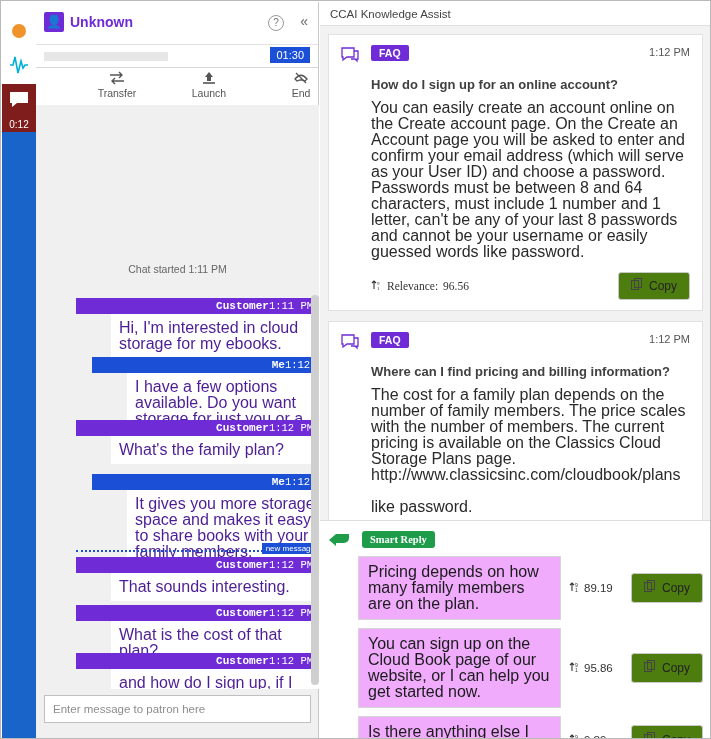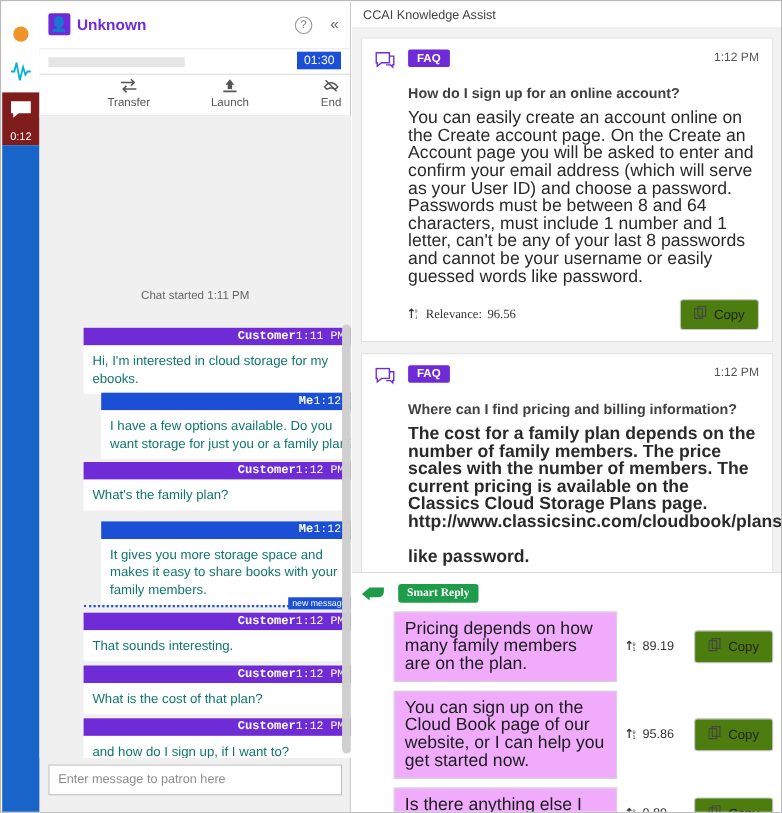--- a/index.html
+++ b/index.html
@@ -201,24 +201,25 @@
     font-size: 11px;
     font-weight: bold;
     padding: 2px 6px;
     box-sizing: border-box;
     font-family: Liberation Mono, monospace;
   }
   .msg-head .time { font-weight: normal; font-size: 10.5px; }
   .msg-body {
     background: #ffffff;
     padding: 6px 8px;
-    font-size: 12px;
-    color: #0f766e;
+    font-size: 16px;
+    color: #4c1d95;
     line-height: 16px;
     box-sizing: border-box;
+    margin-left: 35px;
   }
   .grp-customer { left: 40px; width: 243px; }
   .grp-customer .msg-head { background: #6f2bd6; }
   .grp-me { left: 56px; width: 243px; }
   .grp-me .msg-head { background: #1a4fd6; }
 
   .newmsg-row {
     position: absolute;
     left: 40px;
     top: 441px;
@@ -329,21 +330,21 @@
     font-size: 13px;
     font-weight: bold;
     color: #404040;
   }
   .ka-a {
     margin-top: 8px;
     font-size: 16px;
     color: #2a2a2a;
     line-height: 16px;
   }
-  .ka-a.bold { font-weight: bold; }
+  .ka-a.bold { font-weight: normal; }
   .ka-foot {
     margin-top: 12px;
     display: flex;
     align-items: center;
     justify-content: space-between;
   }
   .relevance {
     font-size: 11.5px;
     color: #333;
     display: flex;

